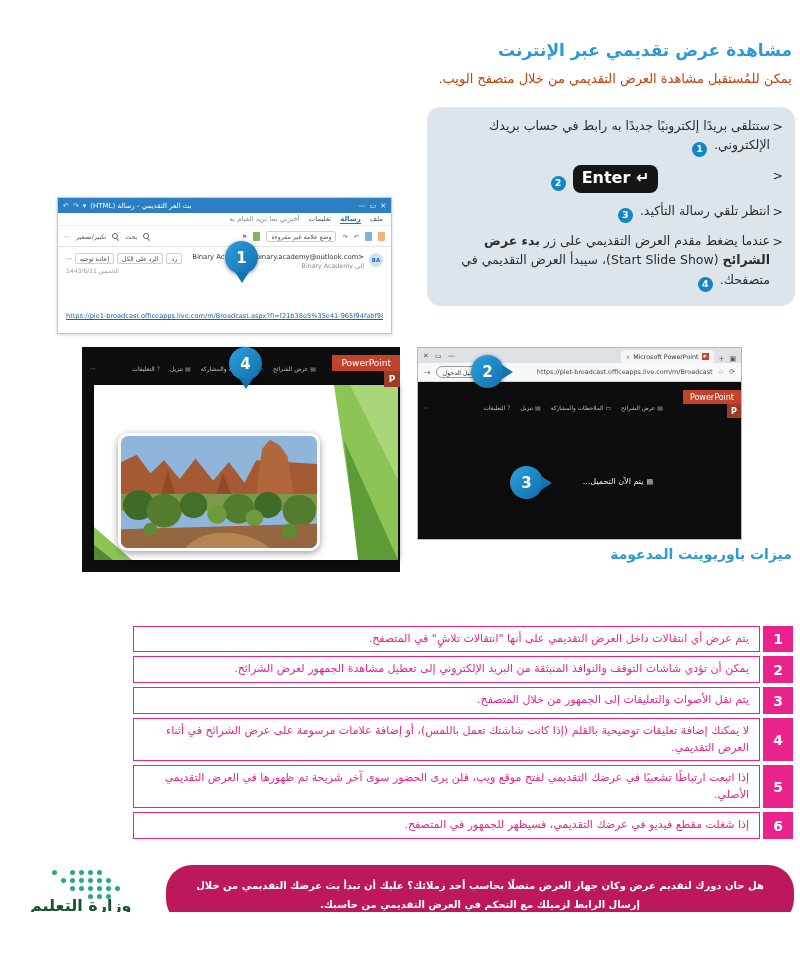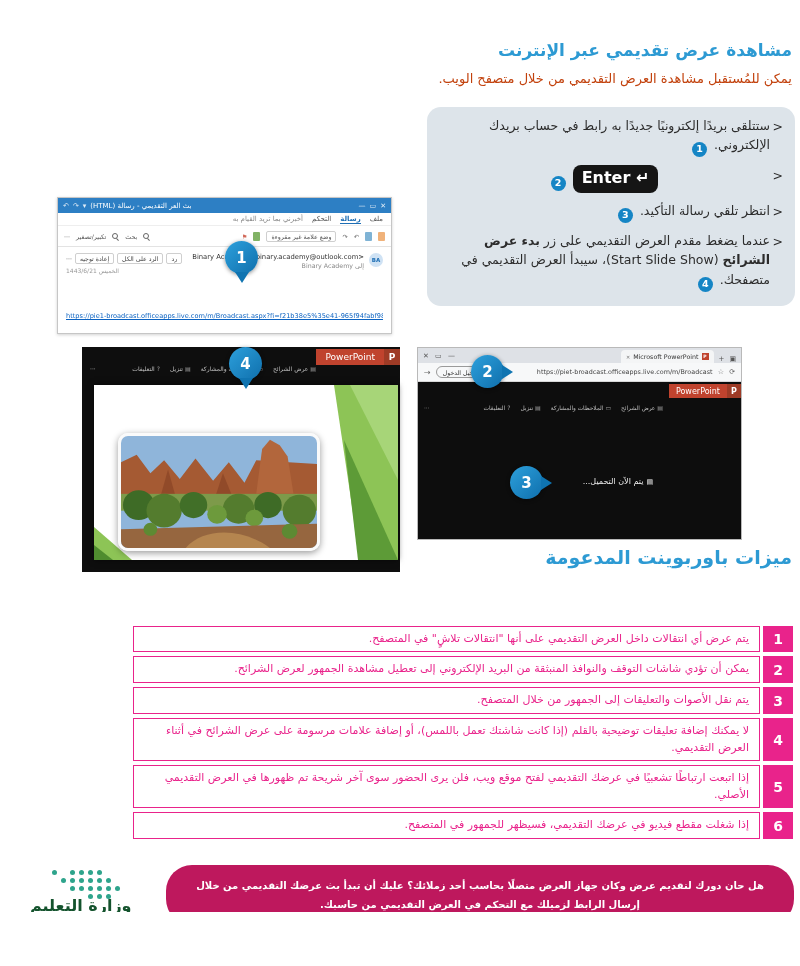--- a/index.html
+++ b/index.html
@@ -4,21 +4,21 @@
 <style>
   * { margin:0; padding:0; box-sizing:border-box; }
   html,body { background:#fff; }
   body { font-family:"DejaVu Sans", sans-serif; }
   #page { position:relative; width:800px; height:912px; background:#fff; overflow:hidden; direction:rtl; }
 
   
   .h-blue { position:absolute; color:#2d9ad3; font-weight:bold; text-align:right; }
   #watch-title { top:40px; right:8px; font-size:17px; }
   #watch-intro { position:absolute; top:71px; right:8px; font-size:13px; color:#c2410c; }
-  #features-title { top:546px; right:8px; font-size:19px; }
+  #features-title { top:546px; right:8px; font-size:14px; }
 
   
   #steps-card { position:absolute; top:107px; right:5px; width:368px; border-radius:14px; overflow:hidden; background:#dde4ea; }
   #steps-card .card-header { background:#3b3b3d; color:#fff; font-size:13px; font-weight:bold; padding:6px 14px 7px; border-radius:12px 12px 0 0; }
   #steps-card .card-body { padding:9px 12px 12px; }
   .step { position:relative; padding-right:13px; font-size:12.5px; color:#2c2c2c; line-height:1.55; margin-bottom:8px; text-align:right; }
   .step .bullet { position:absolute; right:0; top:1px; color:#2c2c2c; }
   .numbadge { display:inline-flex; width:15px; height:15px; border-radius:50%; background:#1585c5; color:#fff; font-size:9.5px; font-weight:bold; align-items:center; justify-content:center; vertical-align:-3px; margin-right:3px; }
   .enter-key { display:inline-block; direction:ltr; background:#151515; color:#fff; border-radius:8px; padding:1px 9px 2px; font-size:16px; font-weight:bold; }
   .key-line { text-align:center; margin-top:3px; }
@@ -50,21 +50,21 @@
   #email-win .subject { font-size:9px; color:#222; }
   #email-win .srow { display:flex; align-items:flex-start; gap:5px; margin-top:3px; }
   .avatar { width:14px; height:14px; border-radius:50%; background:#cfe2f4; color:#1f6fb5; font-size:5.5px; font-weight:bold; display:flex; align-items:center; justify-content:center; flex:none; }
   #email-win .sender { font-size:6.8px; color:#333; direction:ltr; text-align:right; }
   #email-win .toline { font-size:6.3px; color:#888; margin-top:1px; }
   #email-win .actions { display:flex; gap:3px; align-items:center; font-size:6.2px; color:#444; }
   #email-win .mdate { font-size:6px; color:#999; text-align:left; margin-top:3px; }
   #email-win .maillink { position:absolute; bottom:13px; left:8px; right:8px; font-size:6.6px; color:#0b62c1; text-decoration:underline; direction:ltr; text-align:left; white-space:nowrap; overflow:hidden; }
 
   
-  .pp-badge { position:absolute; top:2px; right:0; display:flex; direction:ltr; align-items:flex-end; z-index:3; }
+  .pp-badge { position:absolute; top:8px; right:0; display:flex; direction:ltr; align-items:flex-end; z-index:3;flex-direction:column; }
   .pp-badge .pp-txt { background:#c0432e; color:#fff; font-size:9px; display:flex; align-items:center; padding:0 9px; height:16px; }
   .pp-badge .pp-ico { background:#9e3b26; color:#fff; width:16px; height:16px; display:flex; align-items:center; justify-content:center; font-size:9px; font-weight:bold; }
   .pp-badge.small .pp-txt { font-size:8px; height:14px; padding:0 7px; }
   .pp-badge.small .pp-ico { width:14px; height:14px; font-size:8px; }
 
   
   #ppt-win { position:absolute; top:347px; left:82px; width:318px; height:225px; background:#0e0e0e; }
   .black-menu { position:absolute; display:flex; align-items:center; gap:10px; font-size:6px; color:#cfcfcf; direction:rtl; }
   #ppt-win .black-menu { top:18px; right:84px; left:8px; }
   .black-menu .mitem { white-space:nowrap; opacity:.9; }
@@ -156,21 +156,21 @@
       <span class="glyph">▭</span>
       <span class="glyph">—</span>
       <span class="ttl">بث العر التقديمي - رسالة (HTML)</span>
       <span class="glyph">▾</span>
       <span class="glyph">↷</span>
       <span class="glyph">↶</span>
     </div>
     <div class="tabsrow">
       <span>ملف</span>
       <span class="active">رسالة</span>
-      <span>التحكم</span>
+      <span>تعليمات</span>
       <span style="color:#8a8a8a;">أخبرني بما تريد القيام به</span>
     </div>
     <div class="ribbon">
       <span class="sw" style="background:#f0b27a;"></span>
       <span class="sw" style="background:#7fb3d5;"></span>
       <span class="glyph">↶</span>
       <span class="glyph">↷</span>
       <span class="btn-tiny">وضع علامة غير مقروءة</span>
       <span class="sw" style="background:#82b366;"></span>
       <span style="color:#c94f3d;" class="glyph">⚑</span>

